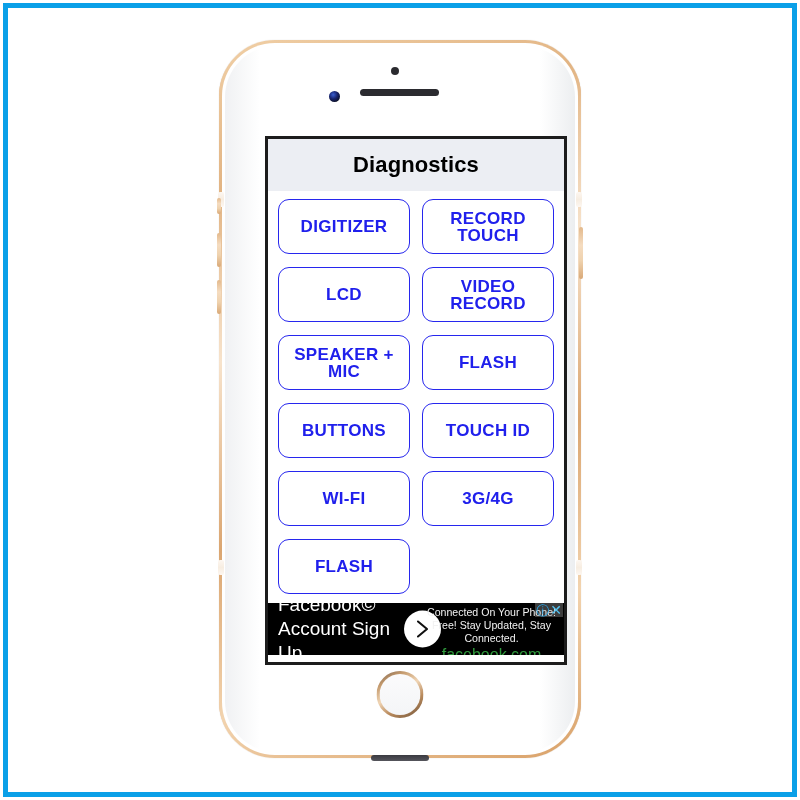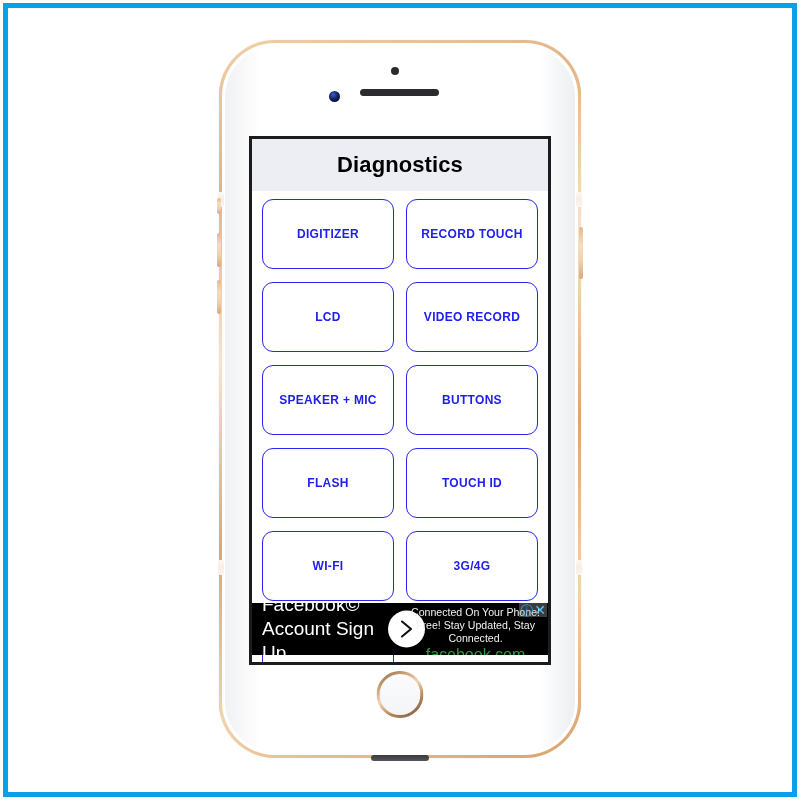--- a/index.html
+++ b/index.html
@@ -141,21 +141,21 @@
     transform: translateX(-50%);
     bottom: -3px;
     width: 58px; height: 6px;
     border-radius: 3px;
     background: linear-gradient(to bottom, #3a3a40, #55555c);
   }
 
   
   #screen-bezel {
     position: absolute;
-    left: 30px;
+    left: 46px;
     top: 96px;
     width: 302px;
     height: 529px;
     background: #1c1c1c;
     box-sizing: border-box;
     padding: 3px;
   }
   #screen {
     position: relative;
     width: 100%;
@@ -181,26 +181,26 @@
 
   
   #button-grid {
     padding: 8px 10px 0 10px;
     display: grid;
     grid-template-columns: 1fr 1fr;
     column-gap: 12px;
     row-gap: 13px;
   }
   .diag-btn {
-    height: 70px;
+    height: 55px;
     border: 1.6px solid #2727ee;
     border-radius: 11px;
     background: #ffffff;
     color: #2020ec;
-    font-size: 12px;
+    font-size: 17px;
     font-weight: bold;
     letter-spacing: 0.3px;
     display: flex;
     align-items: center;
     justify-content: center;
     box-sizing: border-box;
     cursor: pointer;
     text-align: center;
     line-height: 1;
   }
@@ -314,22 +314,22 @@
         <div id="app-header">
           <div id="app-title">Diagnostics</div>
         </div>
 
         <div id="button-grid">
           <div class="diag-btn">DIGITIZER</div>
           <div class="diag-btn">RECORD TOUCH</div>
           <div class="diag-btn">LCD</div>
           <div class="diag-btn">VIDEO RECORD</div>
           <div class="diag-btn">SPEAKER + MIC</div>
+          <div class="diag-btn">FLASH</div>
           <div class="diag-btn">BUTTONS</div>
-          <div class="diag-btn">FLASH</div>
           <div class="diag-btn">TOUCH ID</div>
           <div class="diag-btn">WI-FI</div>
           <div class="diag-btn">3G/4G</div>
           <div class="diag-btn">FLASH</div>
         </div>
 
         <div id="ad-banner">
           <div id="ad-inner">
             <div id="ad-left">
               <div>Facebook©</div>

